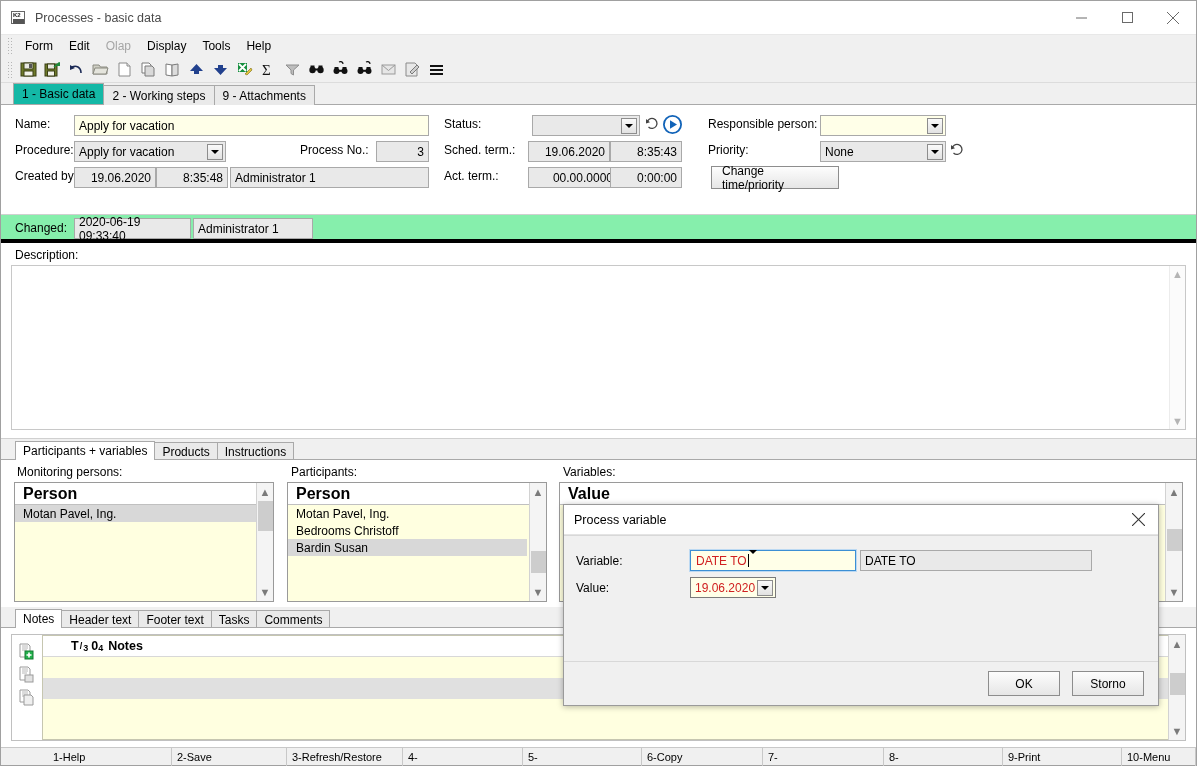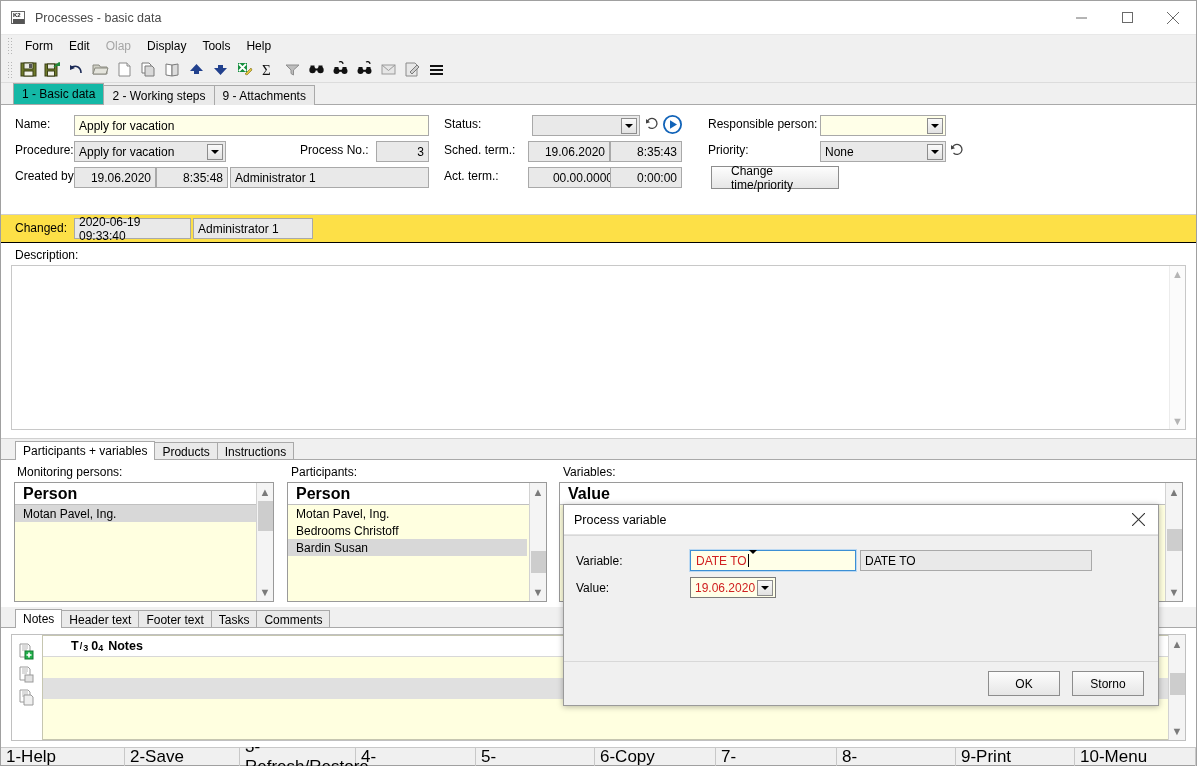--- a/index.html
+++ b/index.html
@@ -100,21 +100,21 @@
     background: linear-gradient(#fafafa,#e2e2e2); border: 1px solid #8d8d8d;
     display:flex; align-items:center; justify-content:center;
   }
   .caret {
     width: 0; height: 0; border-left: 4px solid transparent;
     border-right: 4px solid transparent; border-top: 4px solid #000;
   }
   .btn {
     border: 1px solid #8d8d8d; background: linear-gradient(#fdfdfd,#e6e6e6);
     height: 23px; font-size: 12px; display:flex; align-items:center; justify-content:center;
-    padding: 0 19px;
+    padding: 0 10px;
   }
   
   .desc-box {
     border: 1px solid #c8c8c8; background: #ffffff; position: relative;
   }
   .vscroll {
     position: absolute; right: 0; top: 0; bottom: 0; width: 16px;
     background: #fbfbfb; border-left: 1px solid #ececec;
     display: flex; flex-direction: column; justify-content: space-between; align-items: center;
   }
@@ -151,21 +151,21 @@
   .notes-icons { width:30px; background:#fff; padding-top:5px; }
   .nicon { width:22px; height:22px; margin: 1px auto; display:flex; align-items:center; justify-content:center;}
   .notes-grid { flex:1 1 auto; border:1px solid #c6c6b0; background:#ffffe0; position:relative; overflow:hidden;}
   .notes-head { height:21px; background:#fff; display:flex; align-items:center; padding-left:28px;
                 font-weight:bold; font-size:12.5px; border-bottom:1px solid #d8d8d8;}
   .notes-row { height:21px; }
   .notes-row.alt { background:#e0e0e0; }
   
   .fkeys {
     height: 18px; flex: 0 0 18px; display:flex; align-items:flex-start;
-    background:#f0f0f0; border-top:1px solid #c8c8c8; font-size:17px;
+    background:#f0f0f0; border-top:1px solid #c8c8c8; font-size:11px;padding-left:47px;
   }
   .fkey { border-right:1px solid #c8c8c8; height:18px; display:flex; align-items:center; padding-left:5px; }
   .statusbar {
     height: 20px; flex: 0 0 20px; display:flex; align-items:center;
     background:#f0f0f0; border-top:1px solid #d6d6d6; font-size:12px; position:relative;
   }
   .scell { border-right:1px solid #cfcfcf; height:20px; display:flex; align-items:center; justify-content:center; }
   .grip-corner {
     position:absolute; right:3px; bottom:2px; width:12px; height:12px;
     background-image: radial-gradient(#b0b0b0 36%, transparent 38%);
@@ -442,21 +442,21 @@
       <div class="fld gray num" style="position:absolute;left:73px;top:2px;width:82px;">19.06.2020</div>
       <div class="fld gray num" style="position:absolute;left:155px;top:2px;width:72px;">8:35:48</div>
       <div class="fld gray" style="position:absolute;left:229px;top:2px;width:199px;">Administrator 1</div>
       <div class="lbl" style="position:absolute;left:443px;top:4px;">Act. term.:</div>
       <div class="fld gray num" style="position:absolute;left:527px;top:2px;width:90px;">00.00.0000</div>
       <div class="fld gray num" style="position:absolute;left:609px;top:2px;width:72px;">0:00:00</div>
       <div class="btn" style="position:absolute;left:710px;top:1px;width:128px;">Change time/priority</div>
     </div>
   </div>
 
-  <div style="background:#fde047; height:28px; position:relative; border-bottom:1px solid #000000;">
+  <div style="background:#86efac; height:28px; position:relative; border-bottom:4px solid #000000;">
     <div class="lbl" style="position:absolute;left:14px;top:6px;">Changed:</div>
     <div class="fld gray" style="position:absolute;left:73px;top:3px;width:117px;">2020-06-19 09:33:40</div>
     <div class="fld gray" style="position:absolute;left:192px;top:3px;width:120px;">Administrator 1</div>
   </div>
 
   <div style="background:#fff; position:relative; height:196px; border-bottom:1px solid #d0d0d0;">
     <div class="lbl" style="position:absolute;left:14px;top:5px;">Description:</div>
     <div class="desc-box" style="position:absolute;left:10px;top:22px;right:10px;bottom:8px;">
       <span style="position:absolute;left:4px;top:3px;"></span>
       <div class="vscroll">

